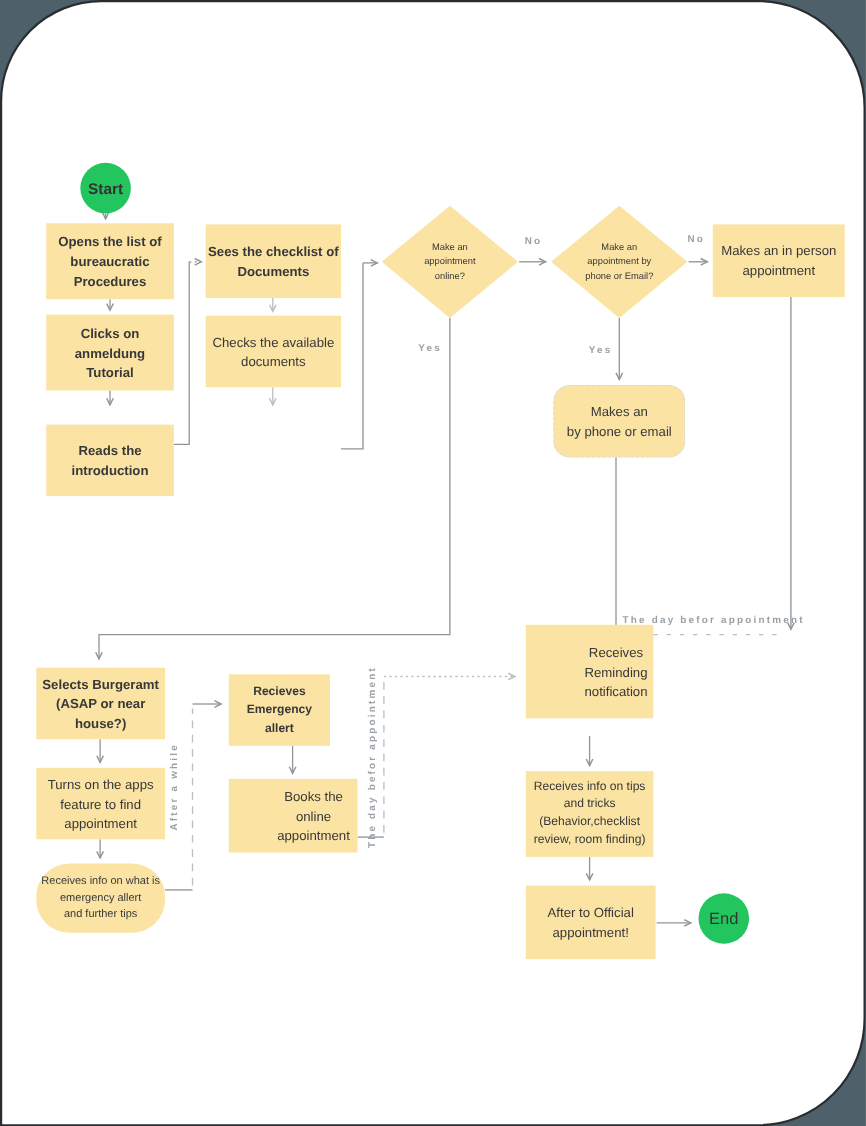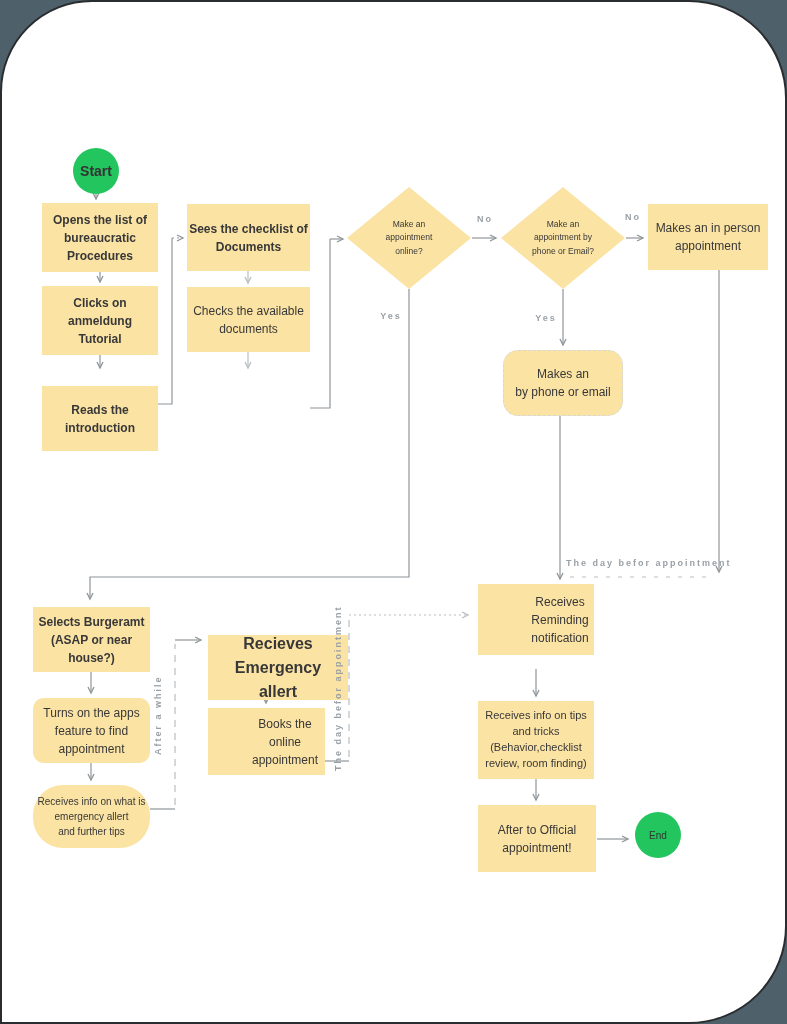--- a/index.html
+++ b/index.html
@@ -94,42 +94,42 @@
 phone or Email?</div>
 
   <div class="node" style="left:648px;top:204px;width:120px;height:66px;font-size:12px;font-weight:500;">Makes an in person
 appointment</div>
   <div class="node dotted" style="left:503px;top:350px;width:120px;height:66px;font-size:12px;font-weight:500;border-radius:15px;">Makes an
 by phone or email</div>
 
   <div class="node" style="left:33px;top:607px;width:117px;height:65px;font-size:12px;font-weight:600;">Selects Burgeramt
 (ASAP or near
 house?)</div>
-  <div class="node" style="left:33px;top:698px;width:117px;height:65px;font-size:12px;font-weight:500;border-radius:11px;">Turns on the apps
+  <div class="node" style="left:33px;top:698px;width:117px;height:65px;font-size:12px;font-weight:500;">Turns on the apps
 feature to find
 appointment</div>
   <div class="node" style="left:33px;top:785px;width:117px;height:63px;font-size:10px;font-weight:500;border-radius:30px;">Receives info on what is
 emergency allert
 and further tips</div>
 
-  <div class="node" style="left:208px;top:635px;width:140px;height:65px;font-size:16px;font-weight:600;">Recieves Emergency
+  <div class="node" style="left:208px;top:613px;width:92px;height:65px;font-size:11px;font-weight:600;">Recieves Emergency
 allert</div>
   <div class="node" style="left:208px;top:708px;width:117px;height:67px;font-size:12px;font-weight:500;padding-left:37px;">Books the online
 appointment</div>
 
-  <div class="node" style="left:478px;top:584px;width:116px;height:71px;font-size:12px;font-weight:500;padding-left:48px;">Receives Reminding
+  <div class="node" style="left:478px;top:568px;width:116px;height:85px;font-size:12px;font-weight:500;padding-left:48px;">Receives Reminding
 notification</div>
   <div class="node" style="left:478px;top:701px;width:116px;height:78px;font-size:11px;font-weight:500;line-height:1.45;">Receives info on tips
 and tricks
 (Behavior,checklist
 review, room finding)</div>
   <div class="node" style="left:478px;top:805px;width:118px;height:67px;font-size:12px;font-weight:500;">After to Official
 appointment!</div>
 
-  <div class="terminal" style="left:635px;top:812px;width:46px;height:46px;font-size:10px;font-weight:500;">End</div>
+  <div class="terminal" style="left:635px;top:812px;width:46px;height:46px;font-size:15px;font-weight:500;">End</div>
 
   <div class="elabel" style="left:471px;top:214px;width:28px;">No</div>
   <div class="elabel" style="left:619px;top:212px;width:28px;">No</div>
   <div class="elabel" style="left:376px;top:311px;width:30px;">Yes</div>
   <div class="elabel" style="left:531px;top:313px;width:30px;">Yes</div>
   <div class="elabel vert" style="left:150px;top:650px;width:16px;height:130px;">After a while</div>
   <div class="elabel vert" style="left:330px;top:608px;width:16px;height:160px;">The day befor appointment</div>
   <div class="elabel" style="left:566px;top:558px;width:150px;">The day befor appointment</div>
 </div>
 

